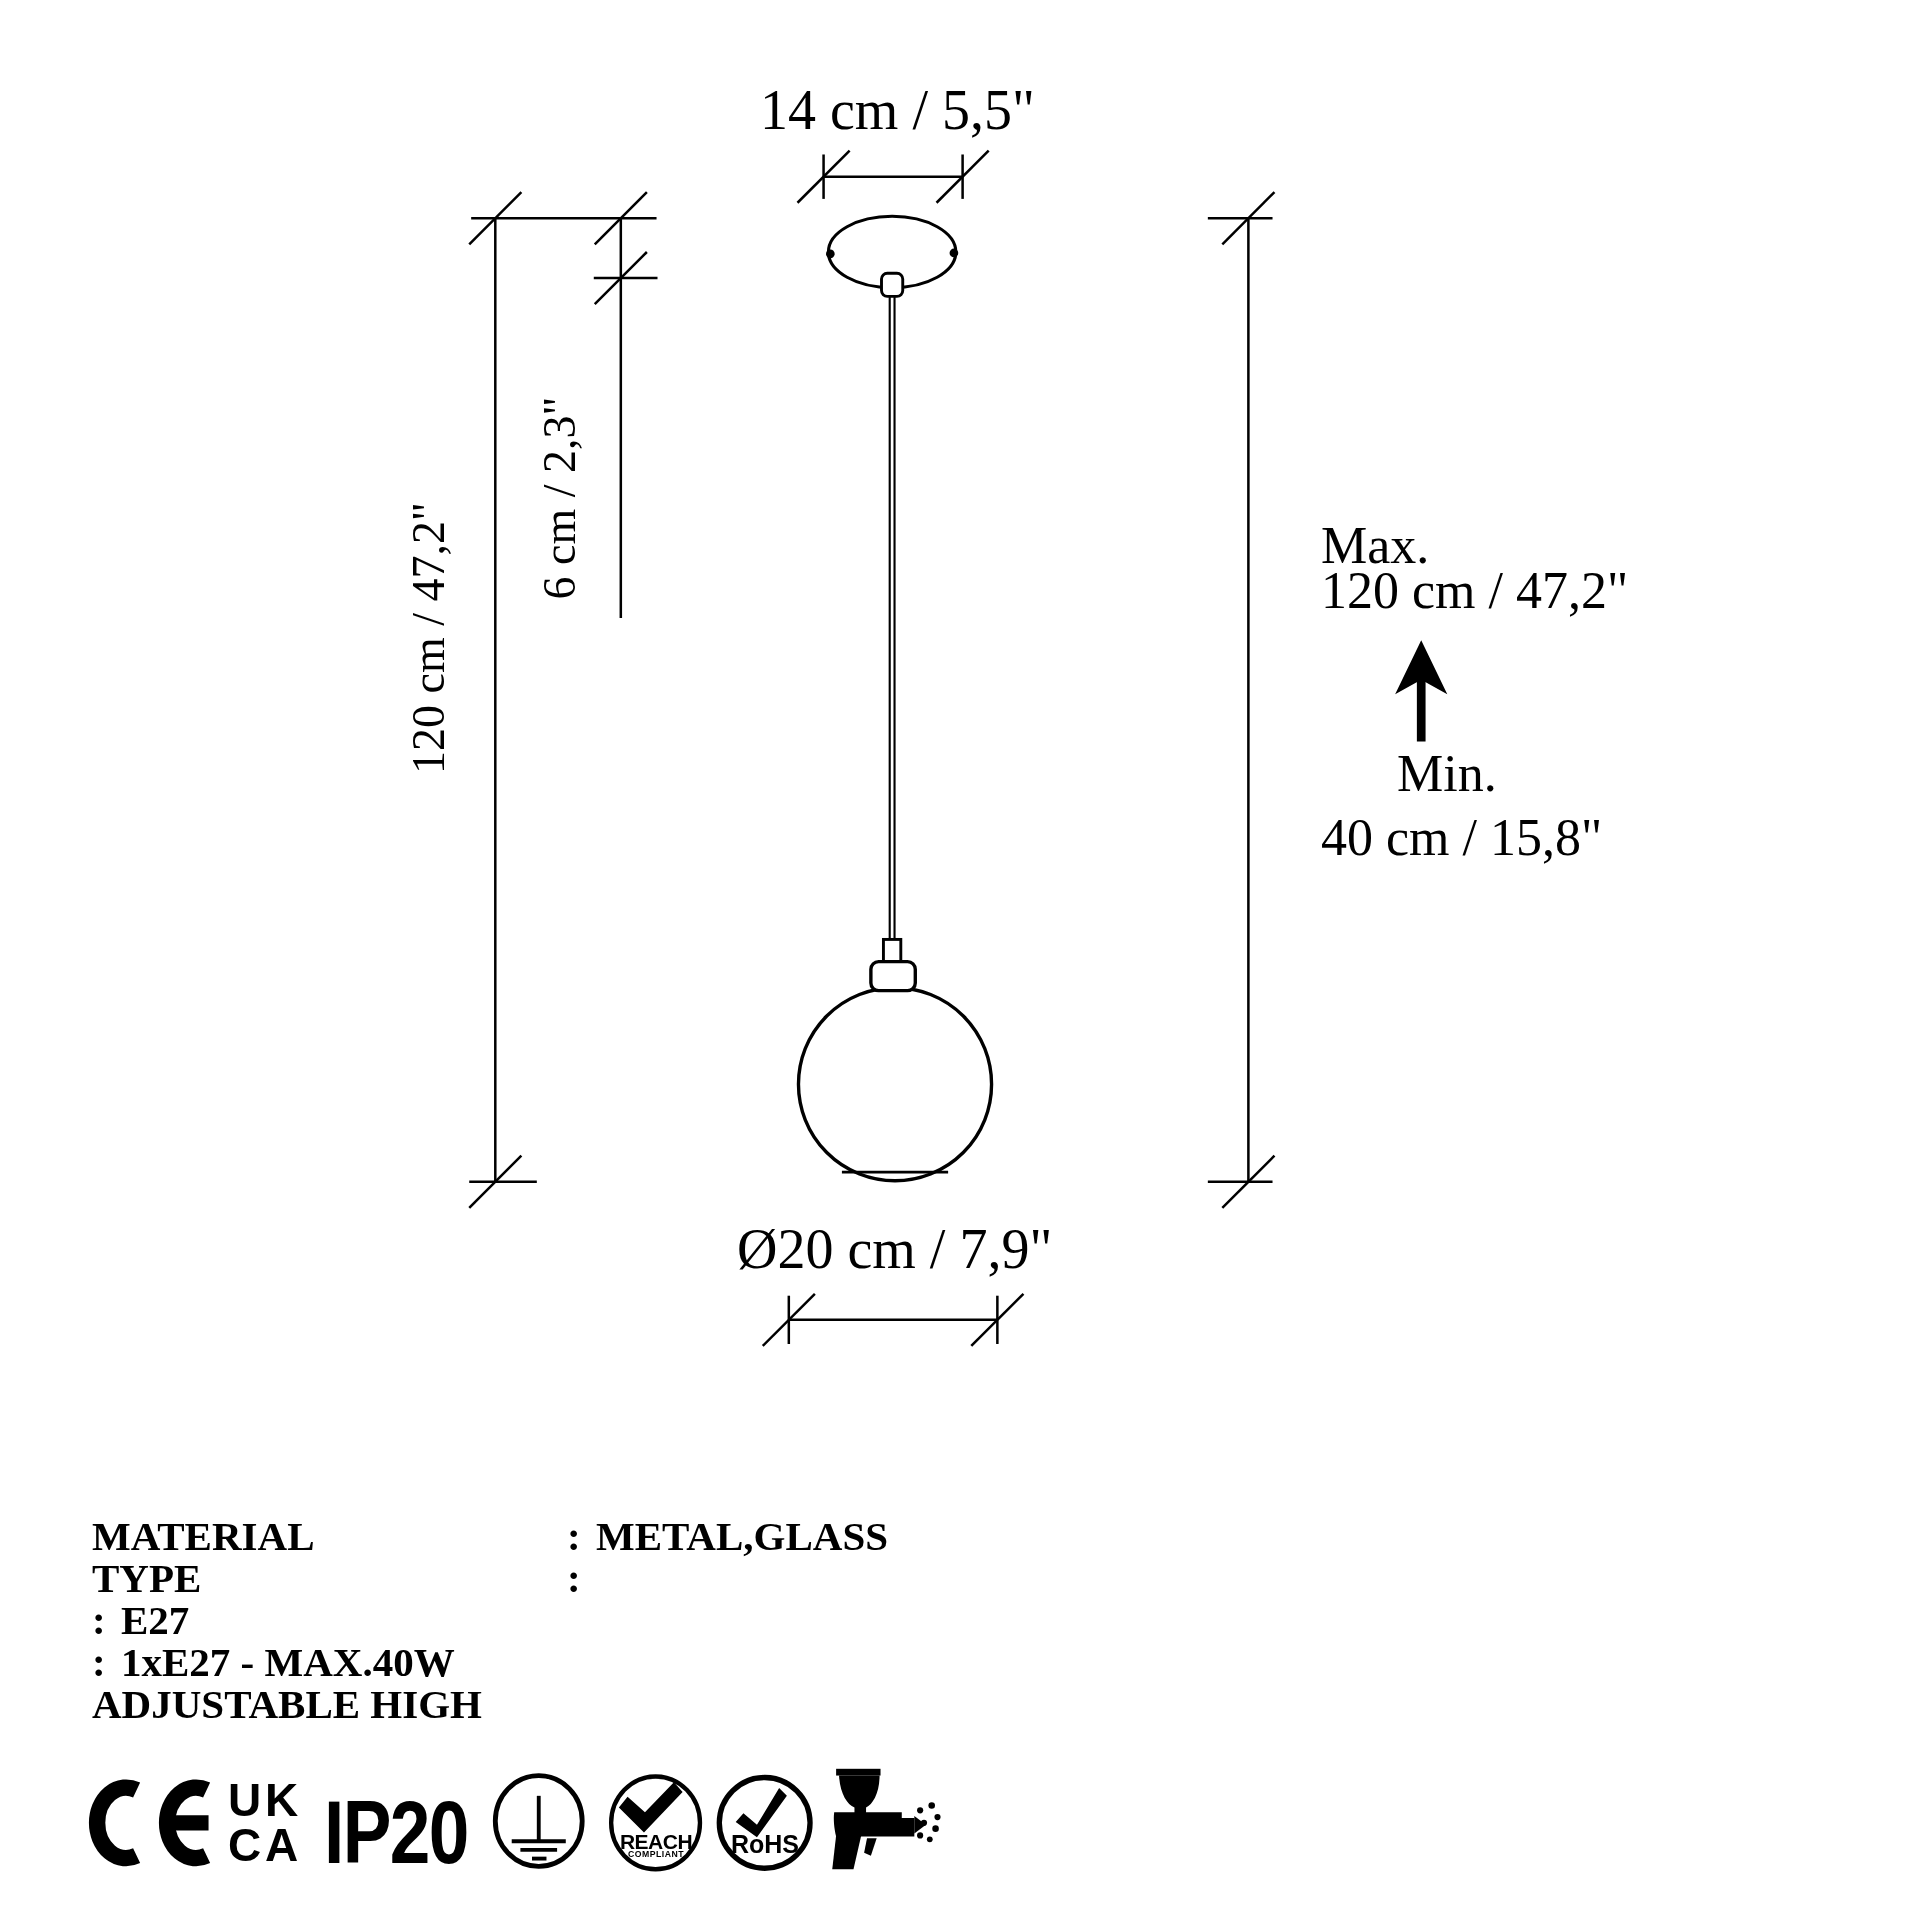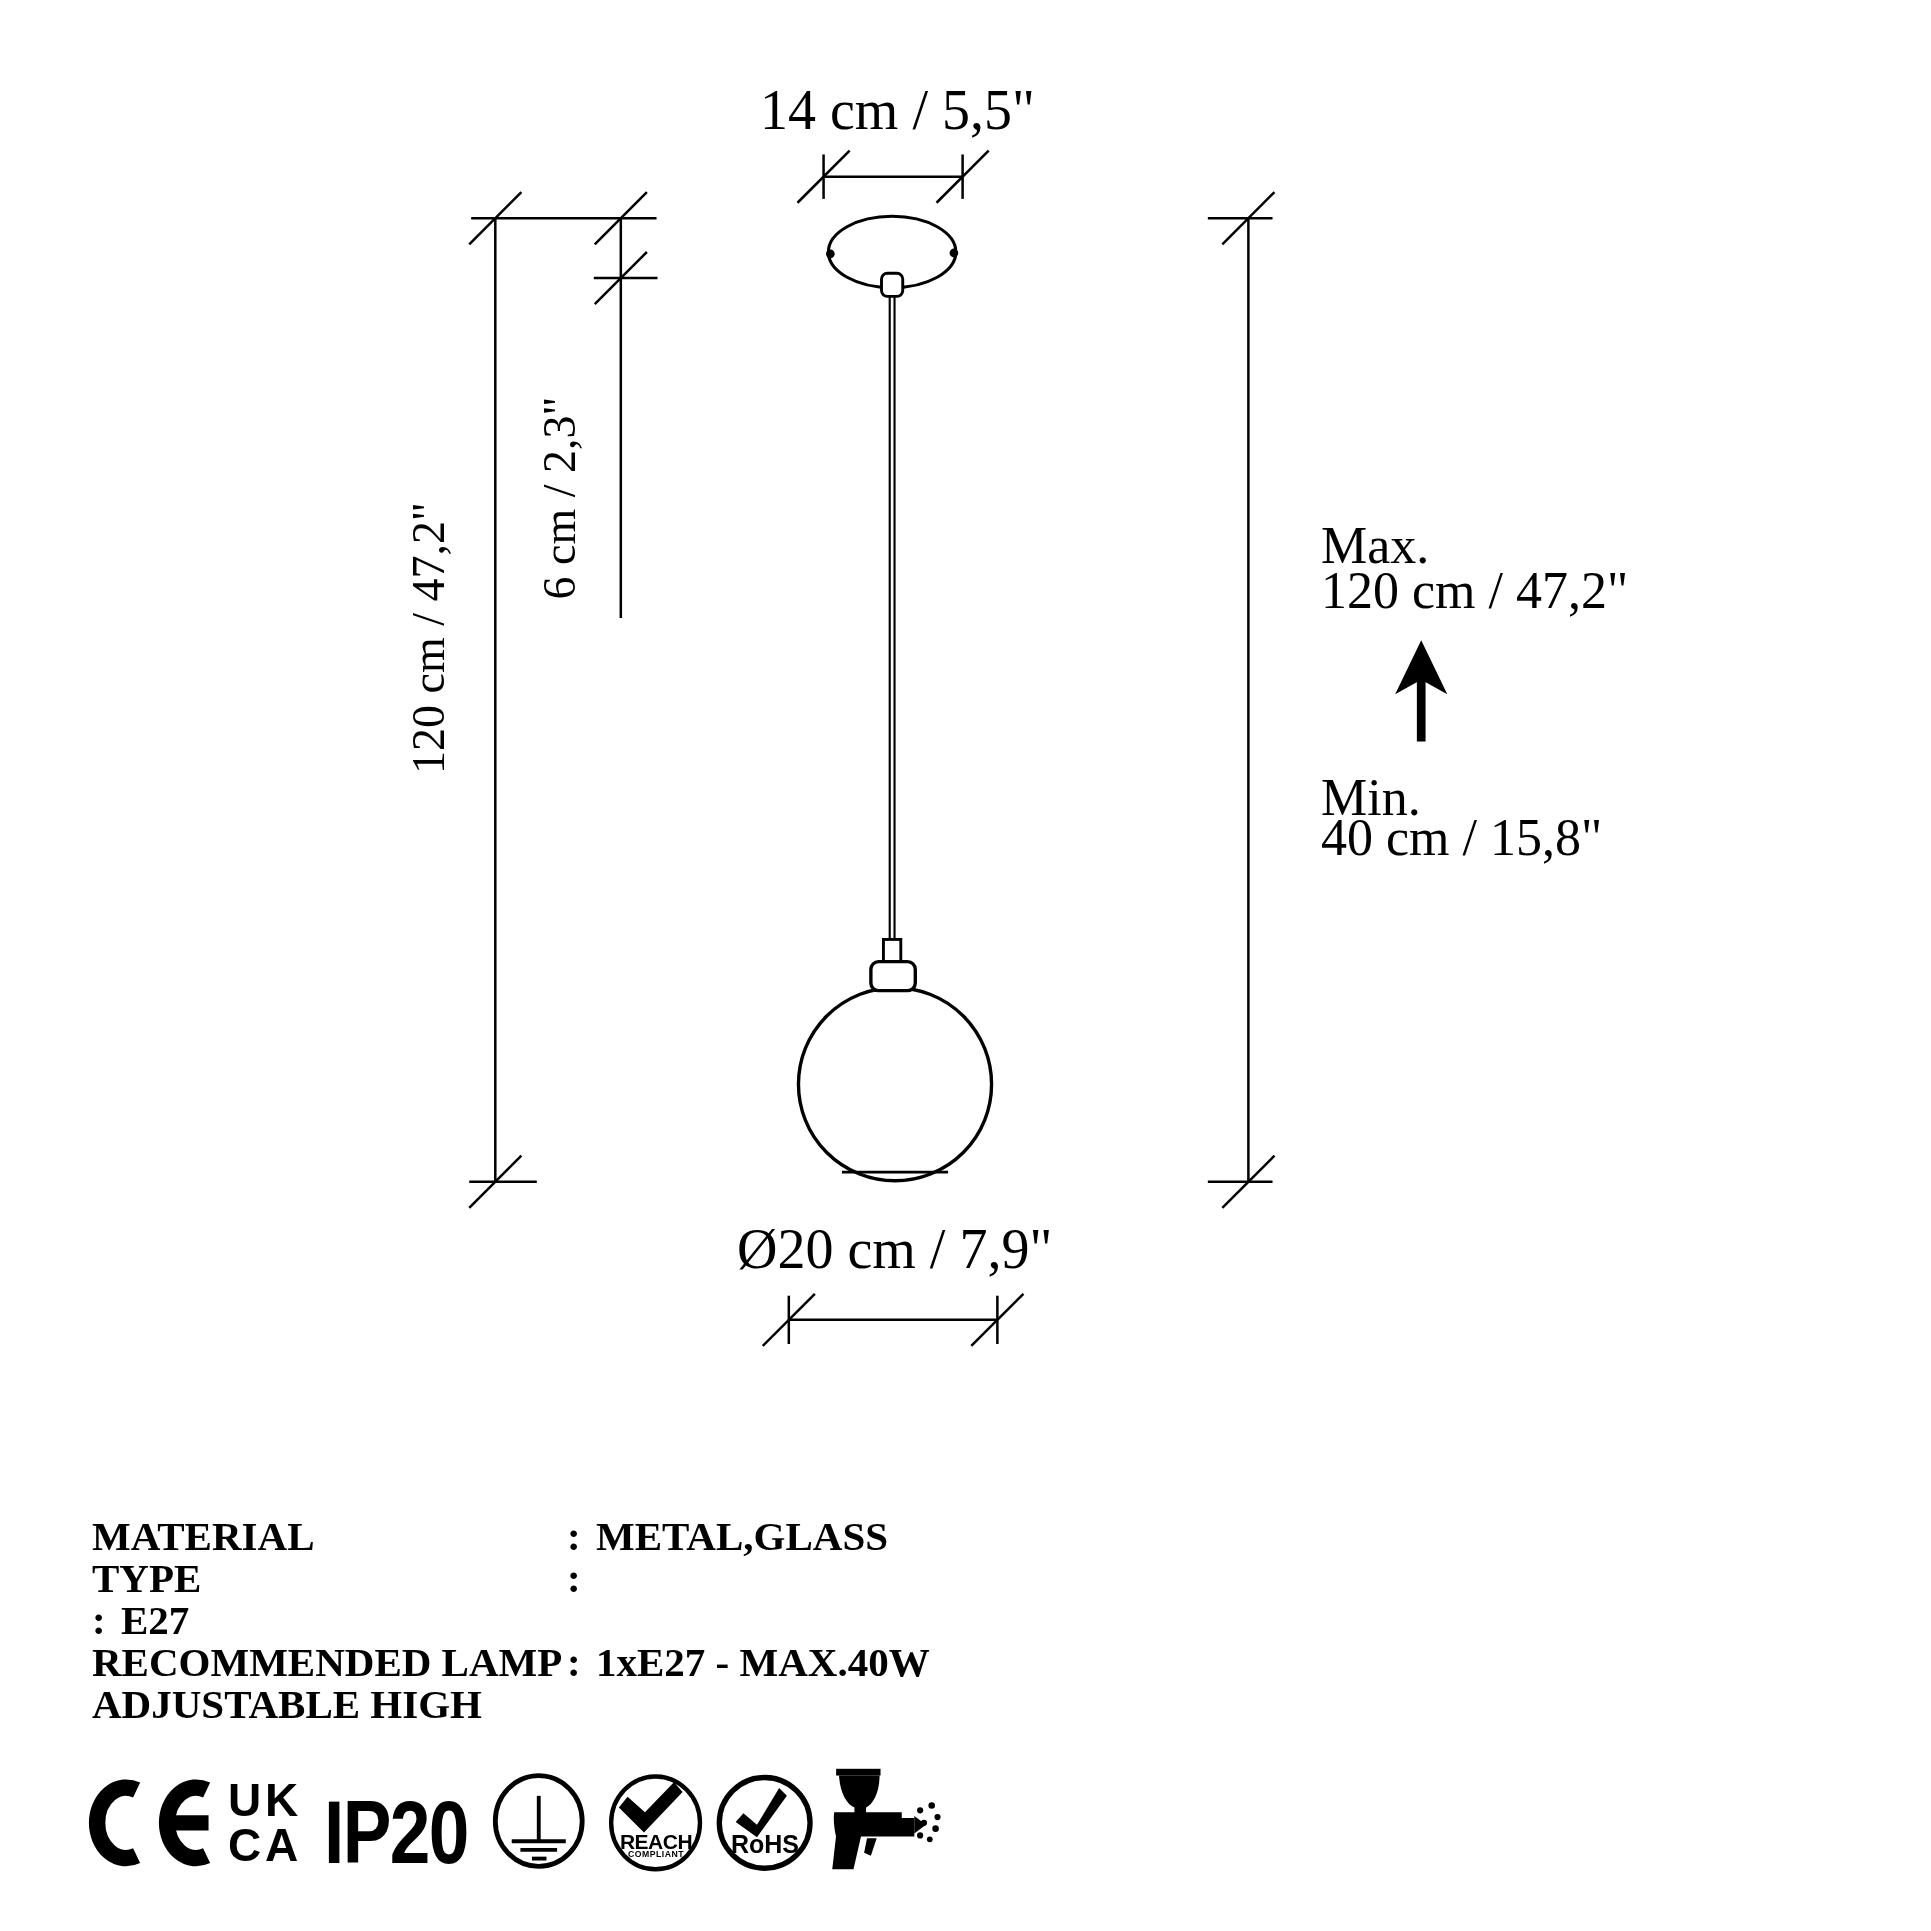--- a/index.html
+++ b/index.html
@@ -137,40 +137,39 @@
         <circle cx="963" cy="1905" r="3"></circle>
       </g>
     </g>
   </svg>
 
   <div class="abs dimtext" style="left:760px;top:82px;">14 cm / 5,5"</div>
   <div class="abs rot dimtext" style="left:429px;top:638px;">120 cm / 47,2"</div>
   <div class="abs rot dimtext" style="left:560px;top:498px;">6 cm / 2,3"</div>
   <div class="abs maxmin" style="left:1321px;top:520px;">Max.</div>
   <div class="abs maxmin" style="left:1321px;top:565px;">120 cm / 47,2"</div>
-  <div class="abs maxmin" style="left:1321px;top:748px;margin-top:24px;">Min.</div>
+  <div class="abs maxmin" style="left:1397px;top:748px;">Min.</div>
   <div class="abs maxmin" style="left:1321px;top:812px;">40 cm / 15,8"</div>
   <div class="abs dimtext" style="left:737px;top:1221px;">Ø20 cm / 7,9"</div>
 
   <div class="spec">
     <div class="spec-row">
       <span class="spec-label">MATERIAL</span>
         <span class="spec-sep">:</span>
         <span>METAL,GLASS</span>
     </div>
     <div class="spec-row">
       <span class="spec-label">TYPE</span>
         <span class="spec-sep">:</span>
     </div>
     <div class="spec-row">
         <span class="spec-sep">:</span>
         <span>E27</span>
     </div>
     <div class="spec-row">
-      <span class="spec-label">RECOMMENDED LAMP</span>
         <span class="spec-sep">:</span>
         <span>1xE27 - MAX.40W</span>
     </div>
     <div class="spec-row">
       <span class="spec-label">ADJUSTABLE HIGH</span>
         <span class="spec-sep"></span>
         <span></span>
     </div>
   </div>
 

